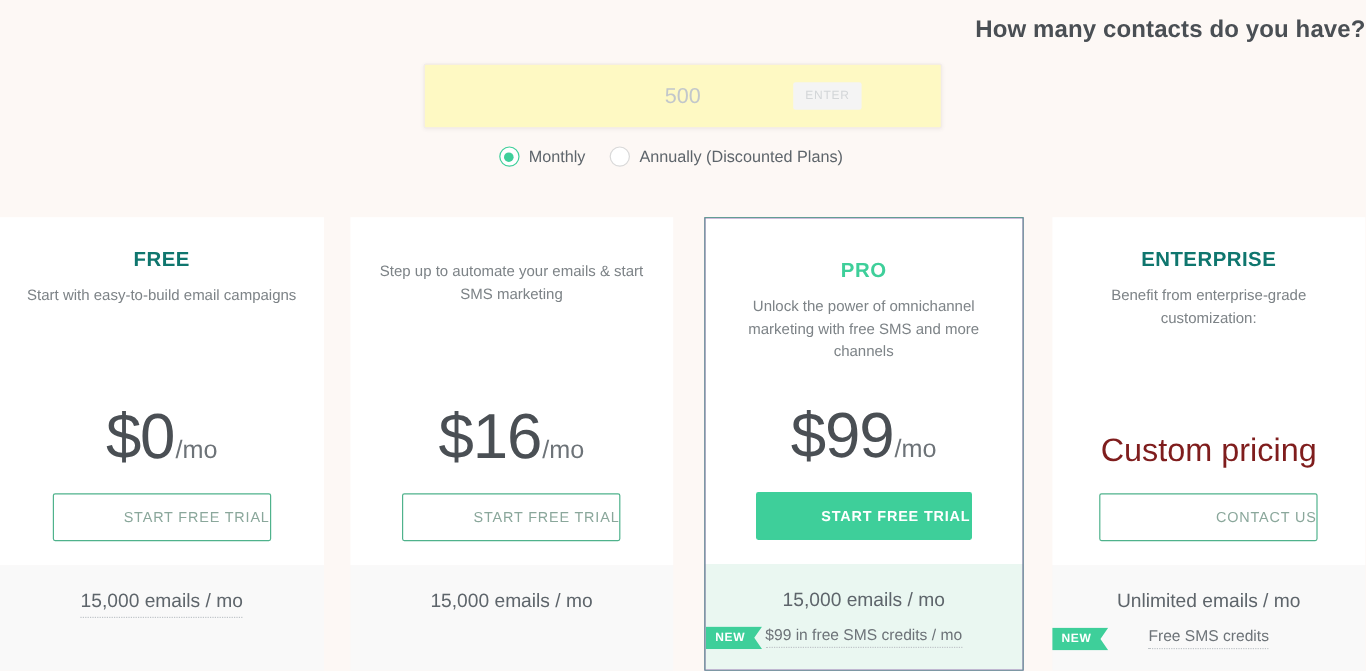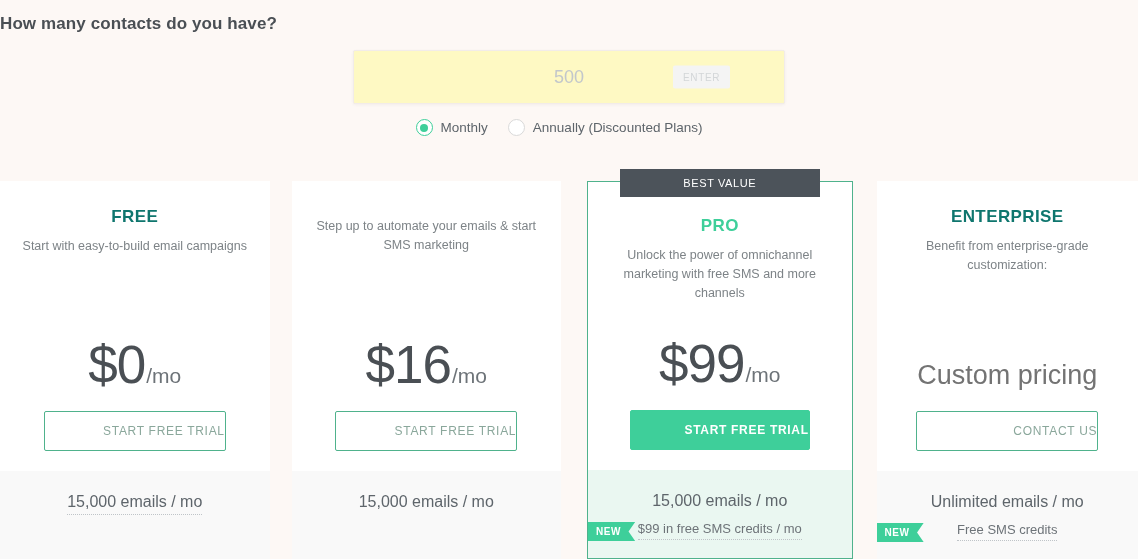--- a/index.html
+++ b/index.html
@@ -12,22 +12,22 @@
 
   body {
     background: #fdf8f5;
     font-family: "Liberation Sans", sans-serif;
     -webkit-font-smoothing: antialiased;
     position: relative;
   }
 
   
   .contacts-heading {
-    text-align: left;
-    font-size: 17px;
+    text-align: right;
+    font-size: 20px;
     font-weight: bold;
     color: #4a4f54;
     padding-top: 14px;
     letter-spacing: 0.1px;
   }
 
   .contacts-input-wrap {
     width: 432px;
     height: 54px;
     margin: 16px auto 0 auto;
@@ -49,21 +49,21 @@
     font-family: "Liberation Sans", sans-serif;
     font-size: 18px;
     color: #6d7378;
     width: 300px;
     height: 100%;
   }
   .contacts-input::placeholder { color: #c2c7cb; }
 
   .enter-btn {
     position: absolute;
-    right: 54px;
+    right: 66px;
     top: 50%;
     transform: translateY(-50%);
     background: #f4f4f4;
     border: none;
     color: #d3d6d8;
     font-size: 10px;
     font-family: "Liberation Sans", sans-serif;
     letter-spacing: 0.6px;
     padding: 6px 10px;
     border-radius: 2px;
@@ -180,21 +180,21 @@
   }
   .price-period {
     font-size: 21px;
     font-weight: 300;
     color: #6d7378;
     margin-left: 1px;
   }
   .price-custom {
     font-size: 27px;
     font-weight: 300;
-    color: #737373;
+    color: #7f1d1d;
   }
 
   .cta {
     display: block;
     width: 182px;
     margin: 0 auto 20px auto;
     padding: 12px 0;
     text-align: right;
     font-size: 12px;
     letter-spacing: 0.7px;
@@ -330,21 +330,20 @@
         </div>
         <button class="cta outline">START FREE TRIAL</button>
       </div>
       <div class="plan-bottom">
         <span class="feature-main">15,000 emails / mo</span>
       </div>
     </div>
   </div>
 
   <div class="plan-col col-pro">
-    <div class="best-value-badge">BEST VALUE</div>
     <div class="plan-card">
       <div class="plan-top">
         <div class="plan-name accent">PRO</div>
         <div class="plan-desc">Unlock the power of omnichannel marketing with free SMS and more channels</div>
         <div class="price-block">
           <span class="price-amount">$99</span>
           <span class="price-period">/mo</span>
         </div>
         <button class="cta solid">START FREE TRIAL</button>
       </div>

